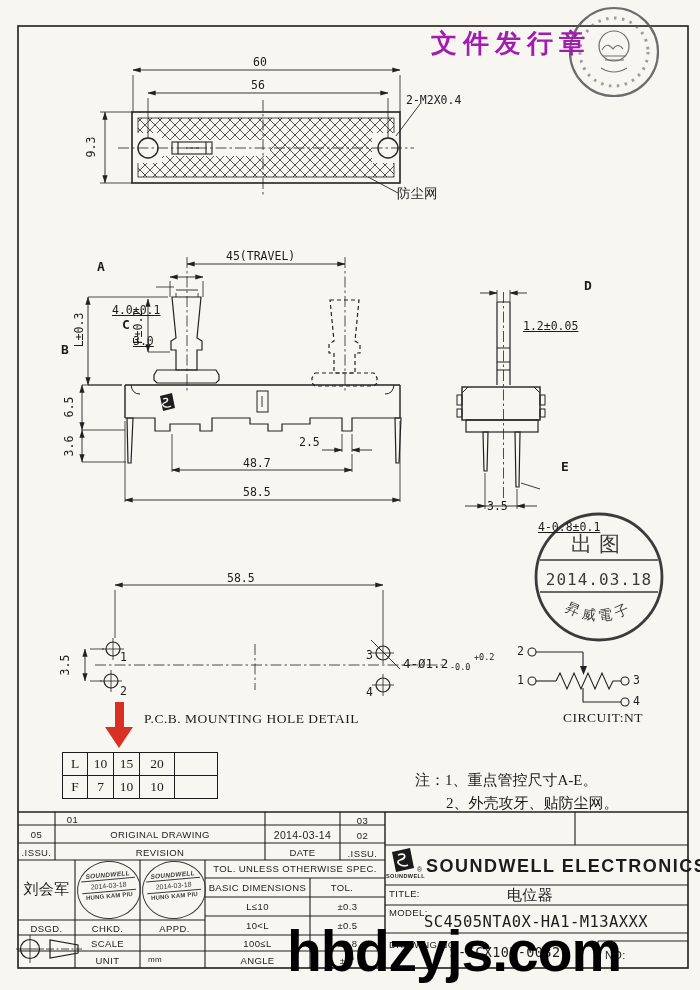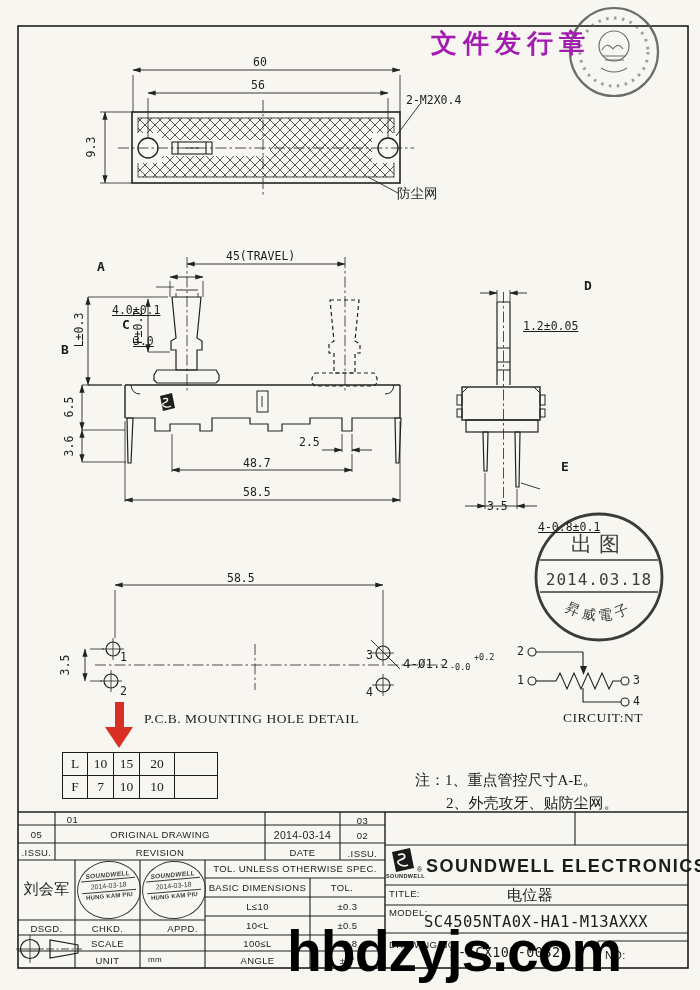--- a/index.html
+++ b/index.html
@@ -298,21 +298,21 @@
 <div class="tbl tc" style="left:265px;top:830px;width:75px;font-size:10.5px;">2014-03-14</div>
 <div class="tbl tc" style="left:340px;top:831px;width:45px;">02</div>
 <div class="tbl tc" style="left:18px;top:848px;width:37px;">.ISSU.</div>
 <div class="tbl tc" style="left:55px;top:848px;width:210px;">REVISION</div>
 <div class="tbl tc" style="left:265px;top:848px;width:75px;">DATE</div>
 <div class="tbl tc" style="left:340px;top:849px;width:45px;">.ISSU.</div>
 
 <div class="tbl tc cjk" style="left:18px;top:882px;width:57px;font-size:15px;">刘会军</div>
 <div class="tbl tc" style="left:18px;top:924px;width:57px;">DSGD.</div>
 <div class="tbl tc" style="left:75px;top:924px;width:65px;">CHKD.</div>
-<div class="tbl tc" style="left:140px;top:924px;width:85px;">APPD.</div>
+<div class="tbl tc" style="left:132px;top:924px;width:85px;">APPD.</div>
 <div class="tbl tc" style="left:75px;top:939px;width:65px;">SCALE</div>
 <div class="tbl tc" style="left:75px;top:956px;width:65px;">UNIT</div>
 <div class="tbl tc" style="left:140px;top:956px;width:30px;font-size:8px;">mm</div>
 
 <div class="oval" style="left:77px;top:861px;">
   <span class="l1">SOUNDWELL</span>
   <span class="l2">2014-03-18</span>
   <span class="l3">HUNG KAM PIU</span>
 </div>
 <div class="oval" style="left:142px;top:861px;">

